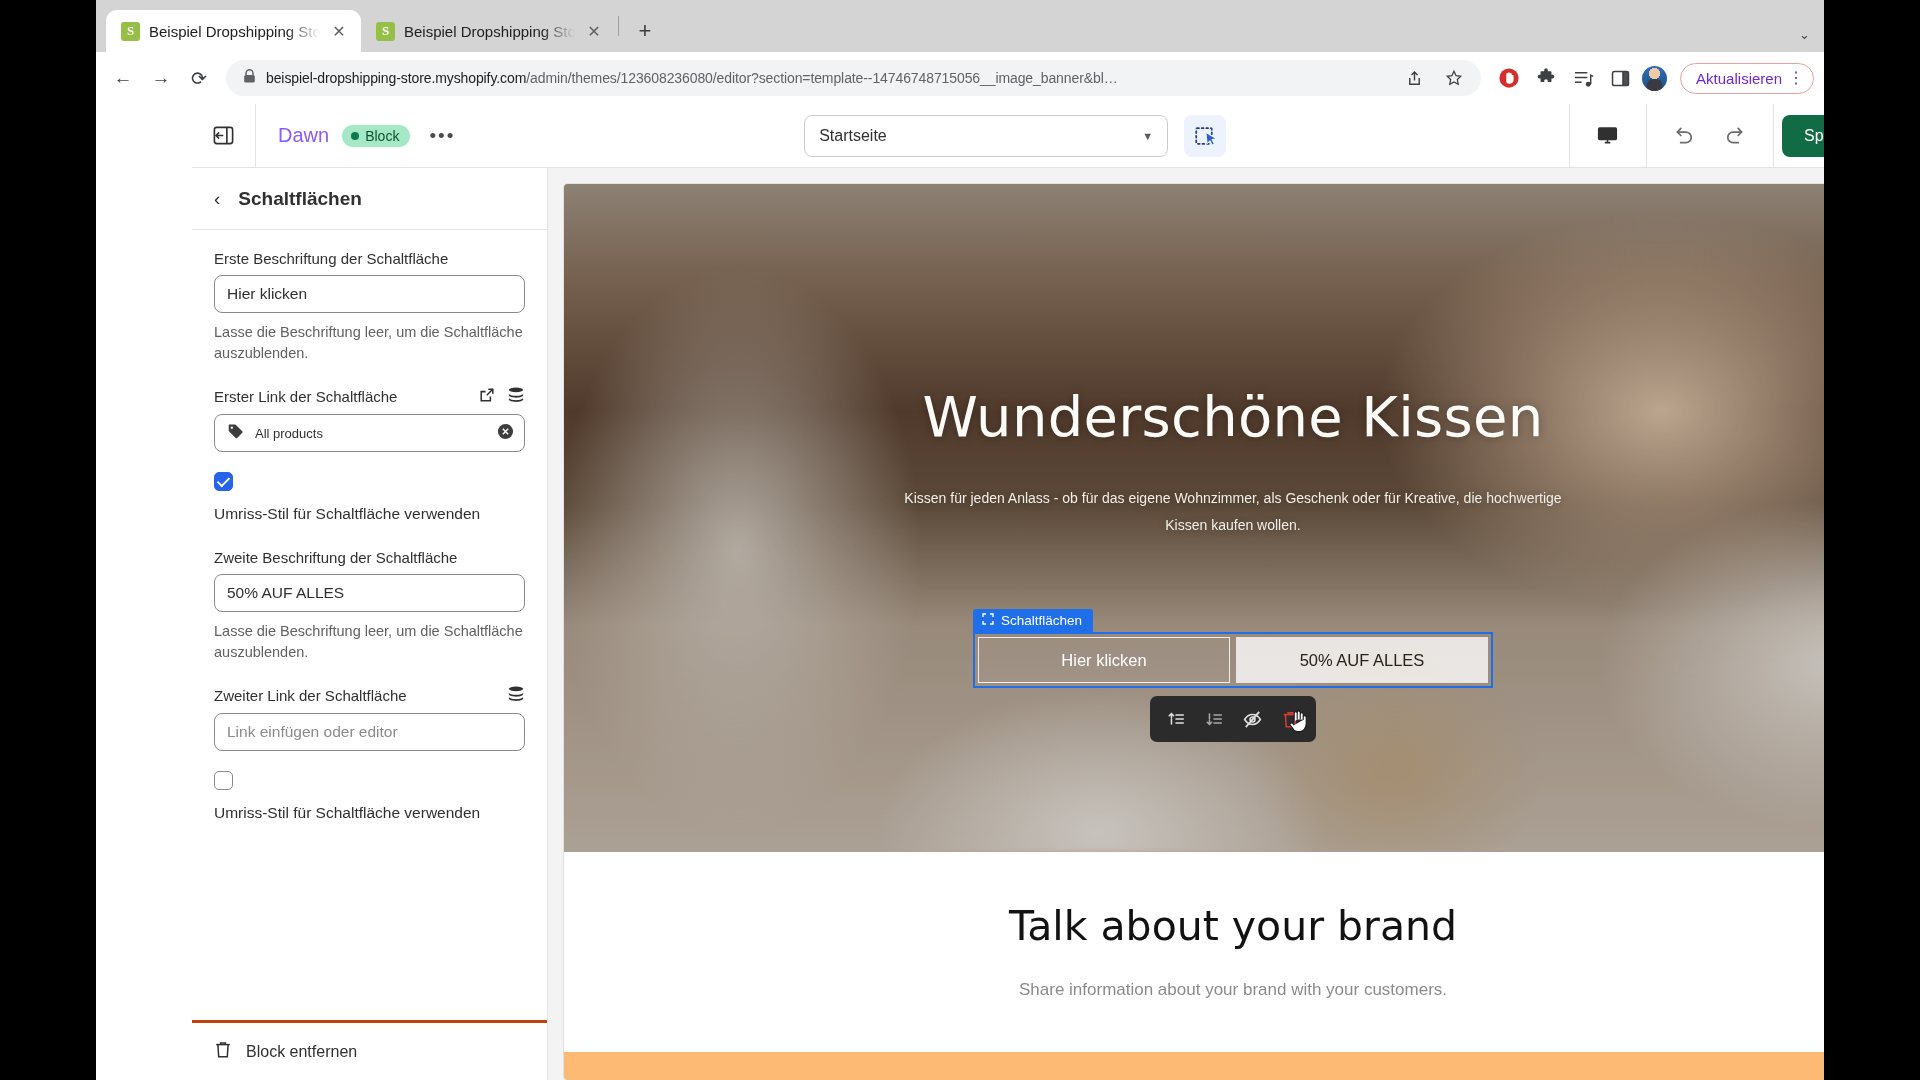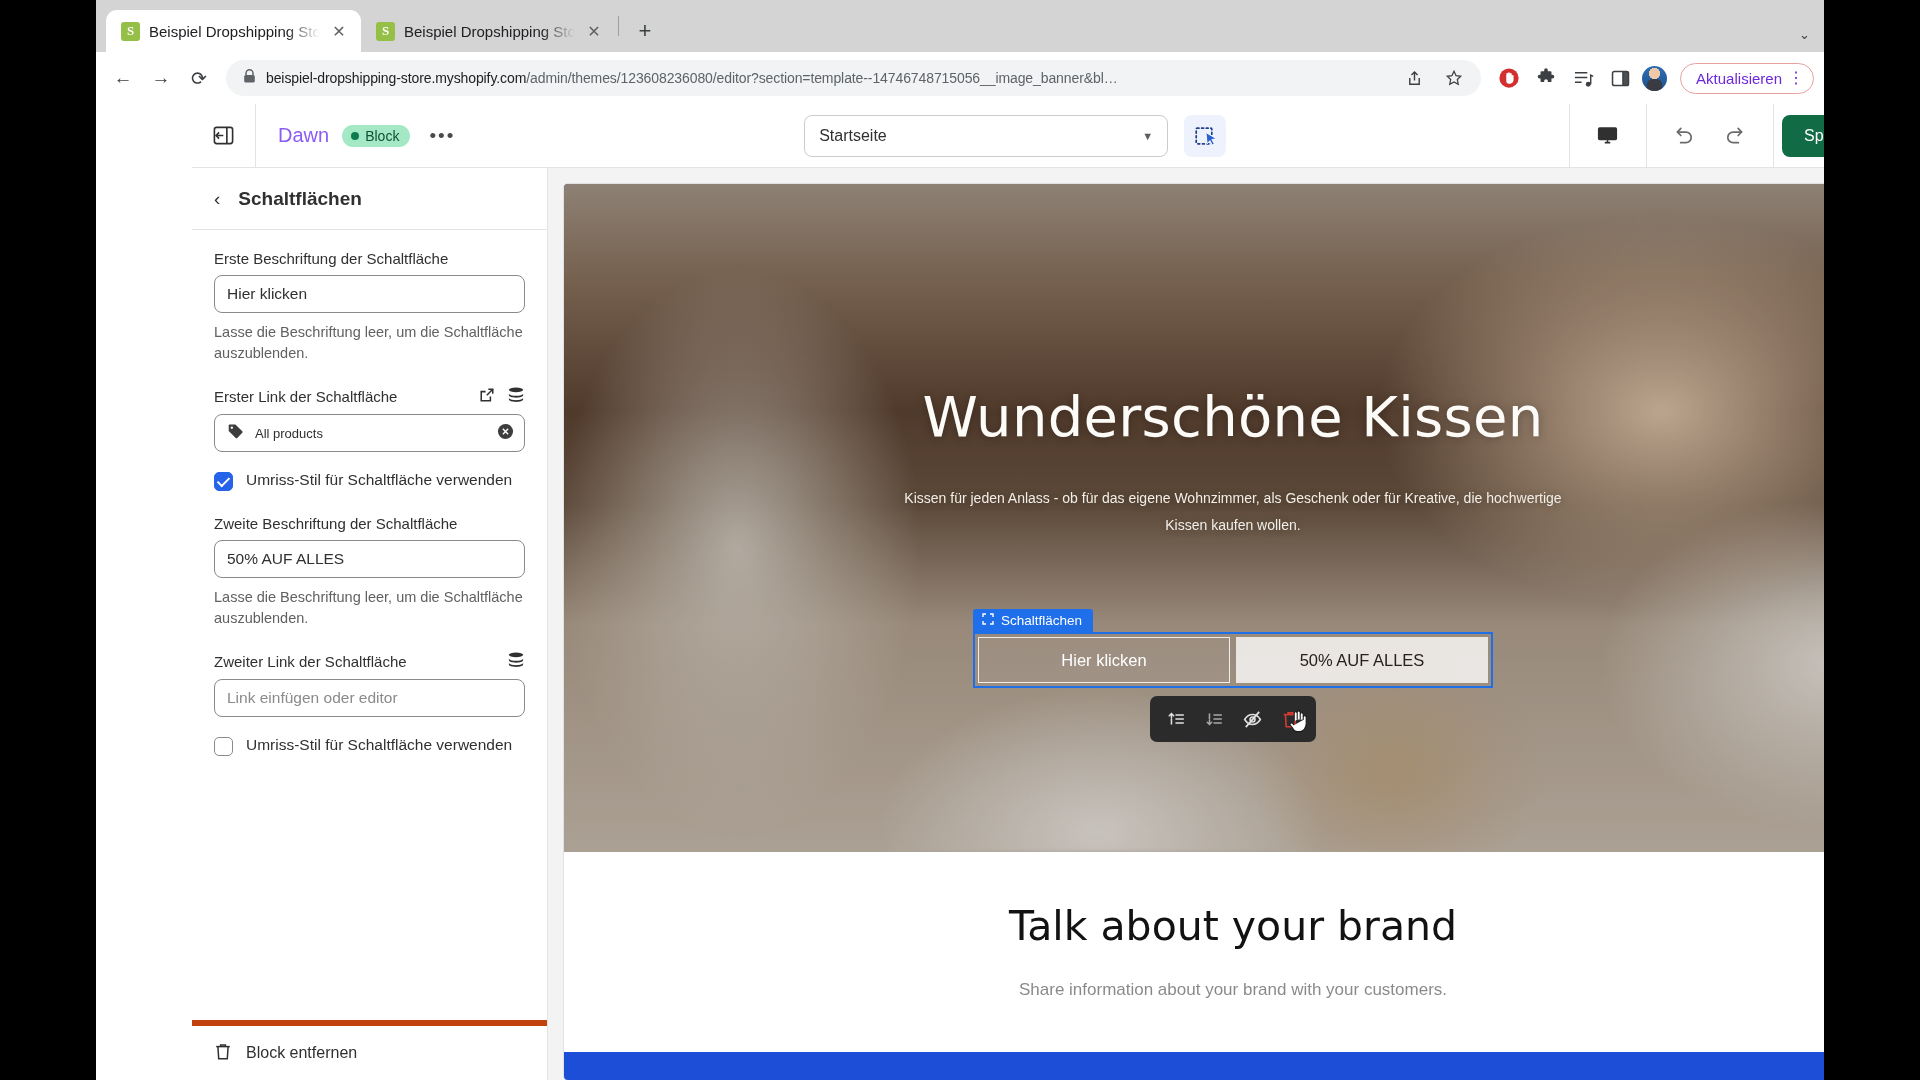--- a/index.html
+++ b/index.html
@@ -167,45 +167,45 @@
   }
   .text-input.placeholder { color: #8a8a8a; }
   .help-text { font-size: 14.5px; color: #616161; margin-top: 9px; line-height: 1.42; }
   .block { margin-bottom: 24px; }
   .link-input {
     width: 100%; height: 38px; border: 1px solid #8a8a8a; border-radius: 8px;
     display: flex; align-items: center; gap: 11px; padding: 0 10px 0 12px;
     font-size: 13px; color: #303030; background: #fff;
   }
   .link-input .lnk-val { flex: 1; }
-  .checkrow { display: flex; gap: 13px; align-items: flex-start; margin-bottom: 24px; }
+  .checkrow { display: flex; gap: 13px; align-items: flex-start; margin-bottom: 24px; flex-direction: column; }
   .cbox {
     width: 19px; height: 19px; flex: 0 0 19px; border-radius: 5px;
     border: 1.5px solid #8a8a8a; background: #fff; margin-top: 2px;
     display: flex; align-items: center; justify-content: center;
   }
   .cbox.checked { background: #2563eb; border-color: #2563eb; }
   .cbox.checked::after {
     content: ""; width: 5px; height: 10px; border: solid #fff;
     border-width: 0 2.2px 2.2px 0; transform: rotate(45deg) translate(-1px,-1px);
   }
   .check-label { font-size: 15.5px; color: #303030; line-height: 1.35; }
   .sb-footer {
-    flex: 0 0 60px; border-top: 6px solid #c2410c; display: flex;
+    flex: 0 0 60px; border-top: 3px solid #c2410c; display: flex;
     align-items: center; gap: 14px; padding: 0 22px;
   }
   .sb-footer-text { font-size: 16px; color: #303030; }
 
   
   .preview-wrap {
     flex: 1; background: #f3f3f3; padding: 16px 18px 0 16px;
     display: flex; flex-direction: column; min-width: 0;
   }
   .preview {
-    flex: 1; background: #1d4ed8; border-radius: 4px; overflow: hidden;
+    flex: 1; background: #fdba74; border-radius: 4px; overflow: hidden;
     position: relative; box-shadow: 0 0 0 1px #e1e1e1;
   }
   .hero {
     position: relative; height: 668px; overflow: hidden;
     background: linear-gradient(180deg,#a99d8f 0%,#8d7560 14%,#5d4433 34%,#6c5744 48%,#b7a795 66%,#cfc4b6 100%);
   }
   .hero::before {
     content: ""; position: absolute; inset: 0;
     background:
       radial-gradient(ellipse 270px 420px at 13% 55%, rgba(226,220,210,.88), transparent 68%),

